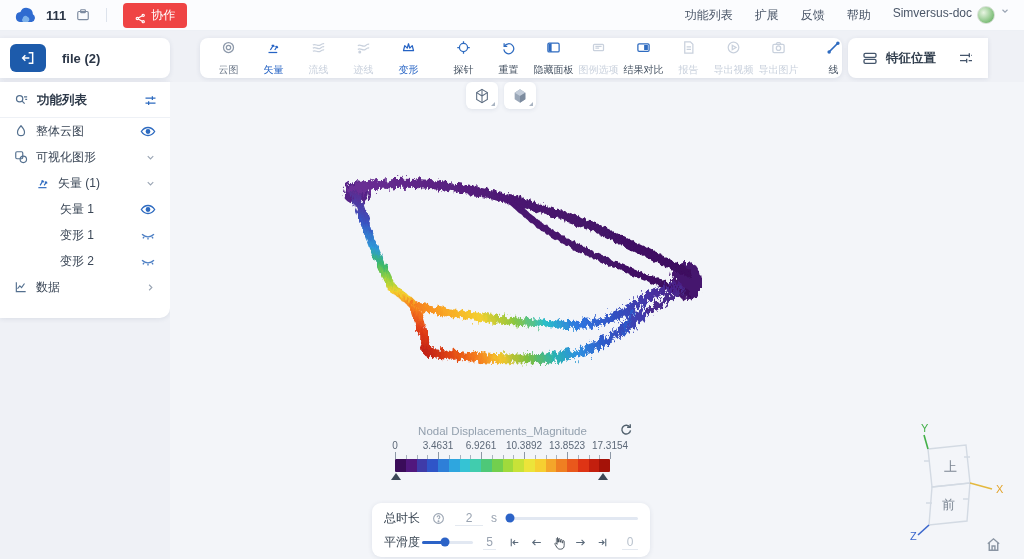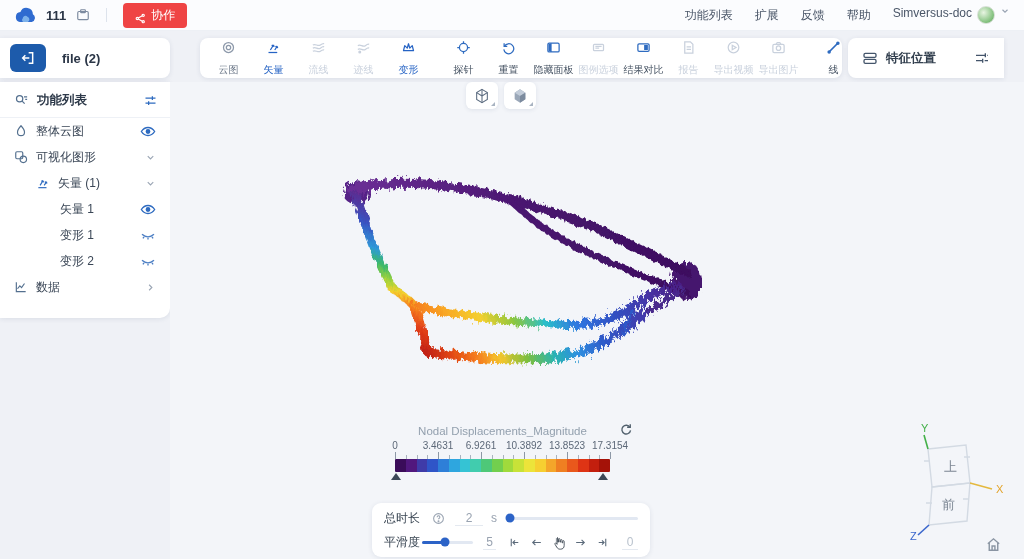--- a/index.html
+++ b/index.html
@@ -31,21 +31,21 @@
   .titem{display:flex;flex-direction:column;align-items:center;justify-content:center;min-width:37px;padding:0 4px;cursor:pointer;}
   .titem .ticon{height:15px;display:flex;align-items:center;}
   .titem .tlabel{font-size:10px;margin-top:8px;white-space:nowrap;}
   .titem.active .ticon{color:#2563c4}.titem.active .tlabel{color:#2563c4}
   .titem.tool   .ticon{color:#2e6bc0}.titem.tool   .tlabel{color:#455262}
   .titem.idle   .ticon{color:#8d99aa}.titem.idle   .tlabel{color:#6b7788}
   .titem.disabled .ticon{color:#c9d1dd}.titem.disabled .tlabel{color:#c9d1dd;cursor:default}
   .tgroup-div{width:1px;height:22px;background:#e6eaf1;margin:0 5px;}
 
   
-  .feature-panel{top:38px;left:848px;width:156px;height:40px;border-radius:8px 0 0 8px;display:flex;align-items:center;gap:8px;padding:0 14px;box-sizing:border-box;}
+  .feature-panel{top:38px;left:848px;width:140px;height:40px;border-radius:8px 0 0 8px;display:flex;align-items:center;gap:8px;padding:0 14px;box-sizing:border-box;}
   .fp-label{font-size:12.5px;font-weight:bold;color:#33404f;flex:1;}
 
   
   .sidebar{top:82px;left:0;width:170px;height:236px;border-radius:0 0 10px 0;padding:6px 0;box-sizing:border-box;}
   .sb-header{display:flex;align-items:center;gap:8px;padding:4px 12px 8px 14px;border-bottom:1px solid #eef1f6;}
   .sb-header .sb-title{font-size:12.5px;font-weight:bold;color:#2e3a4a;flex:1;}
   .sb-row{display:flex;align-items:center;gap:8px;height:26px;padding:0 14px;font-size:12px;color:#3a4656;cursor:pointer;}
   .sb-row .grow{flex:1;}
   .ind1{padding-left:36px;} .ind2{padding-left:60px;}
   .sb-icon{color:#54708f;display:flex;} .sb-icon.blue{color:#2e6bc0;}

